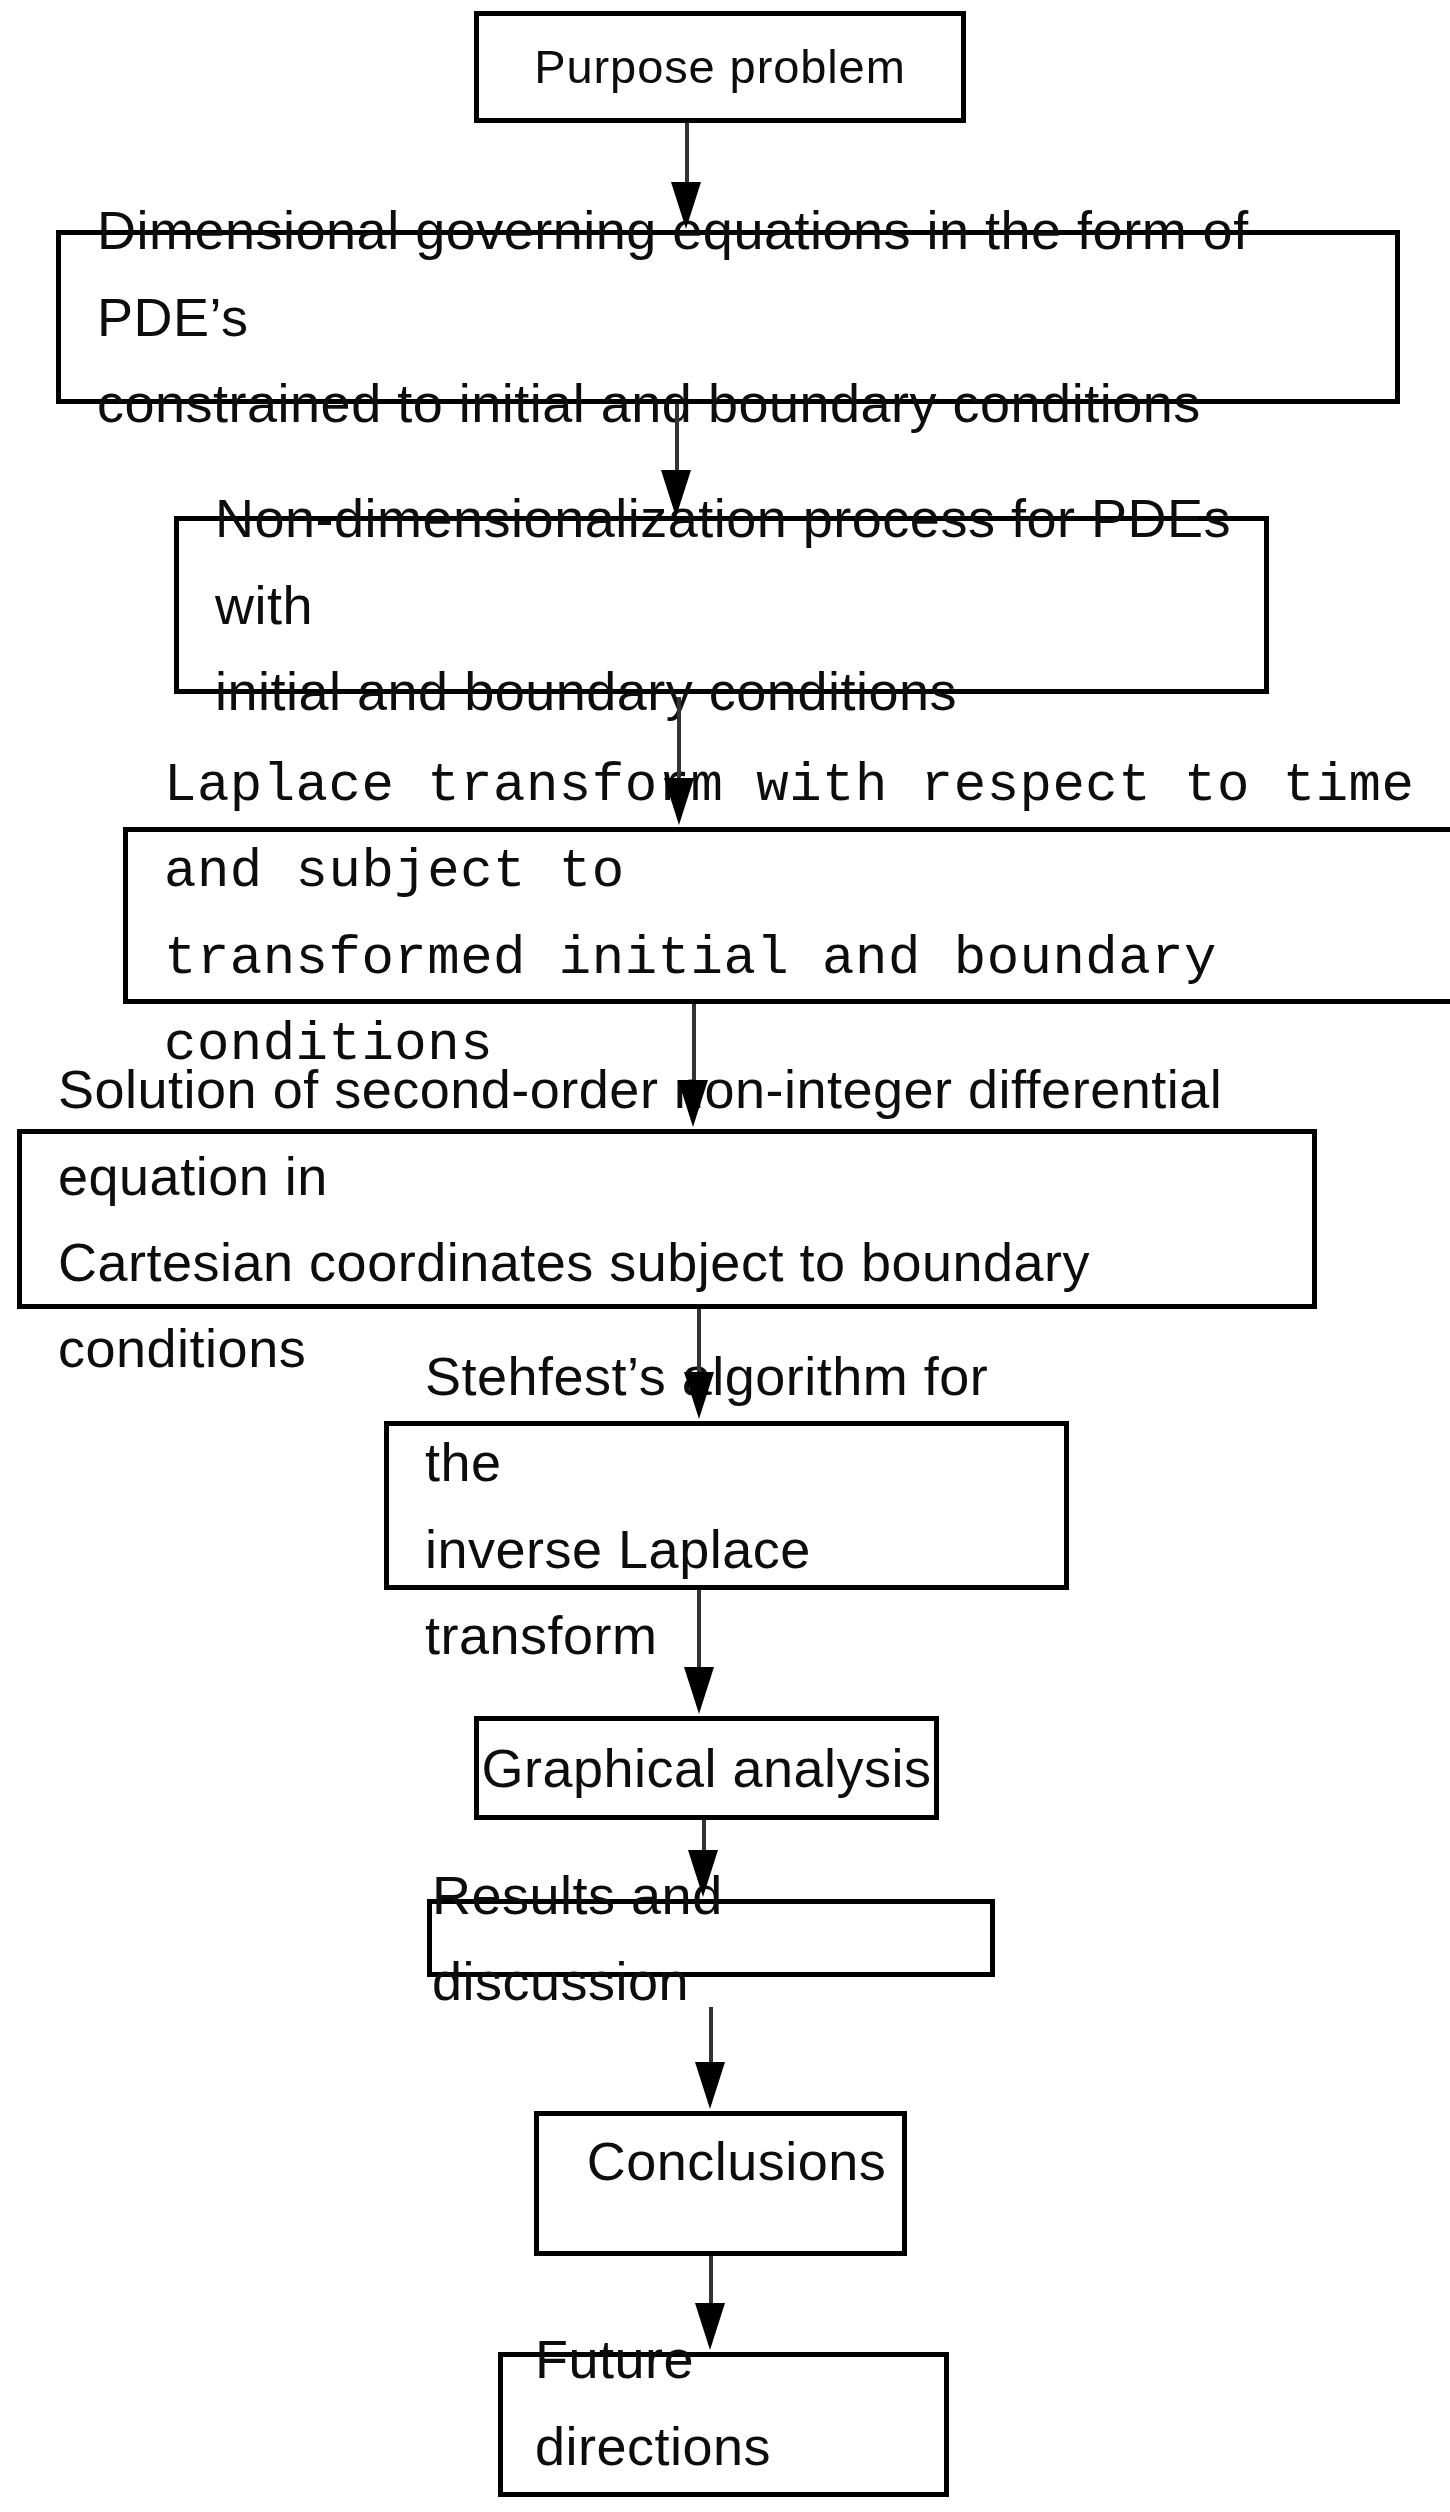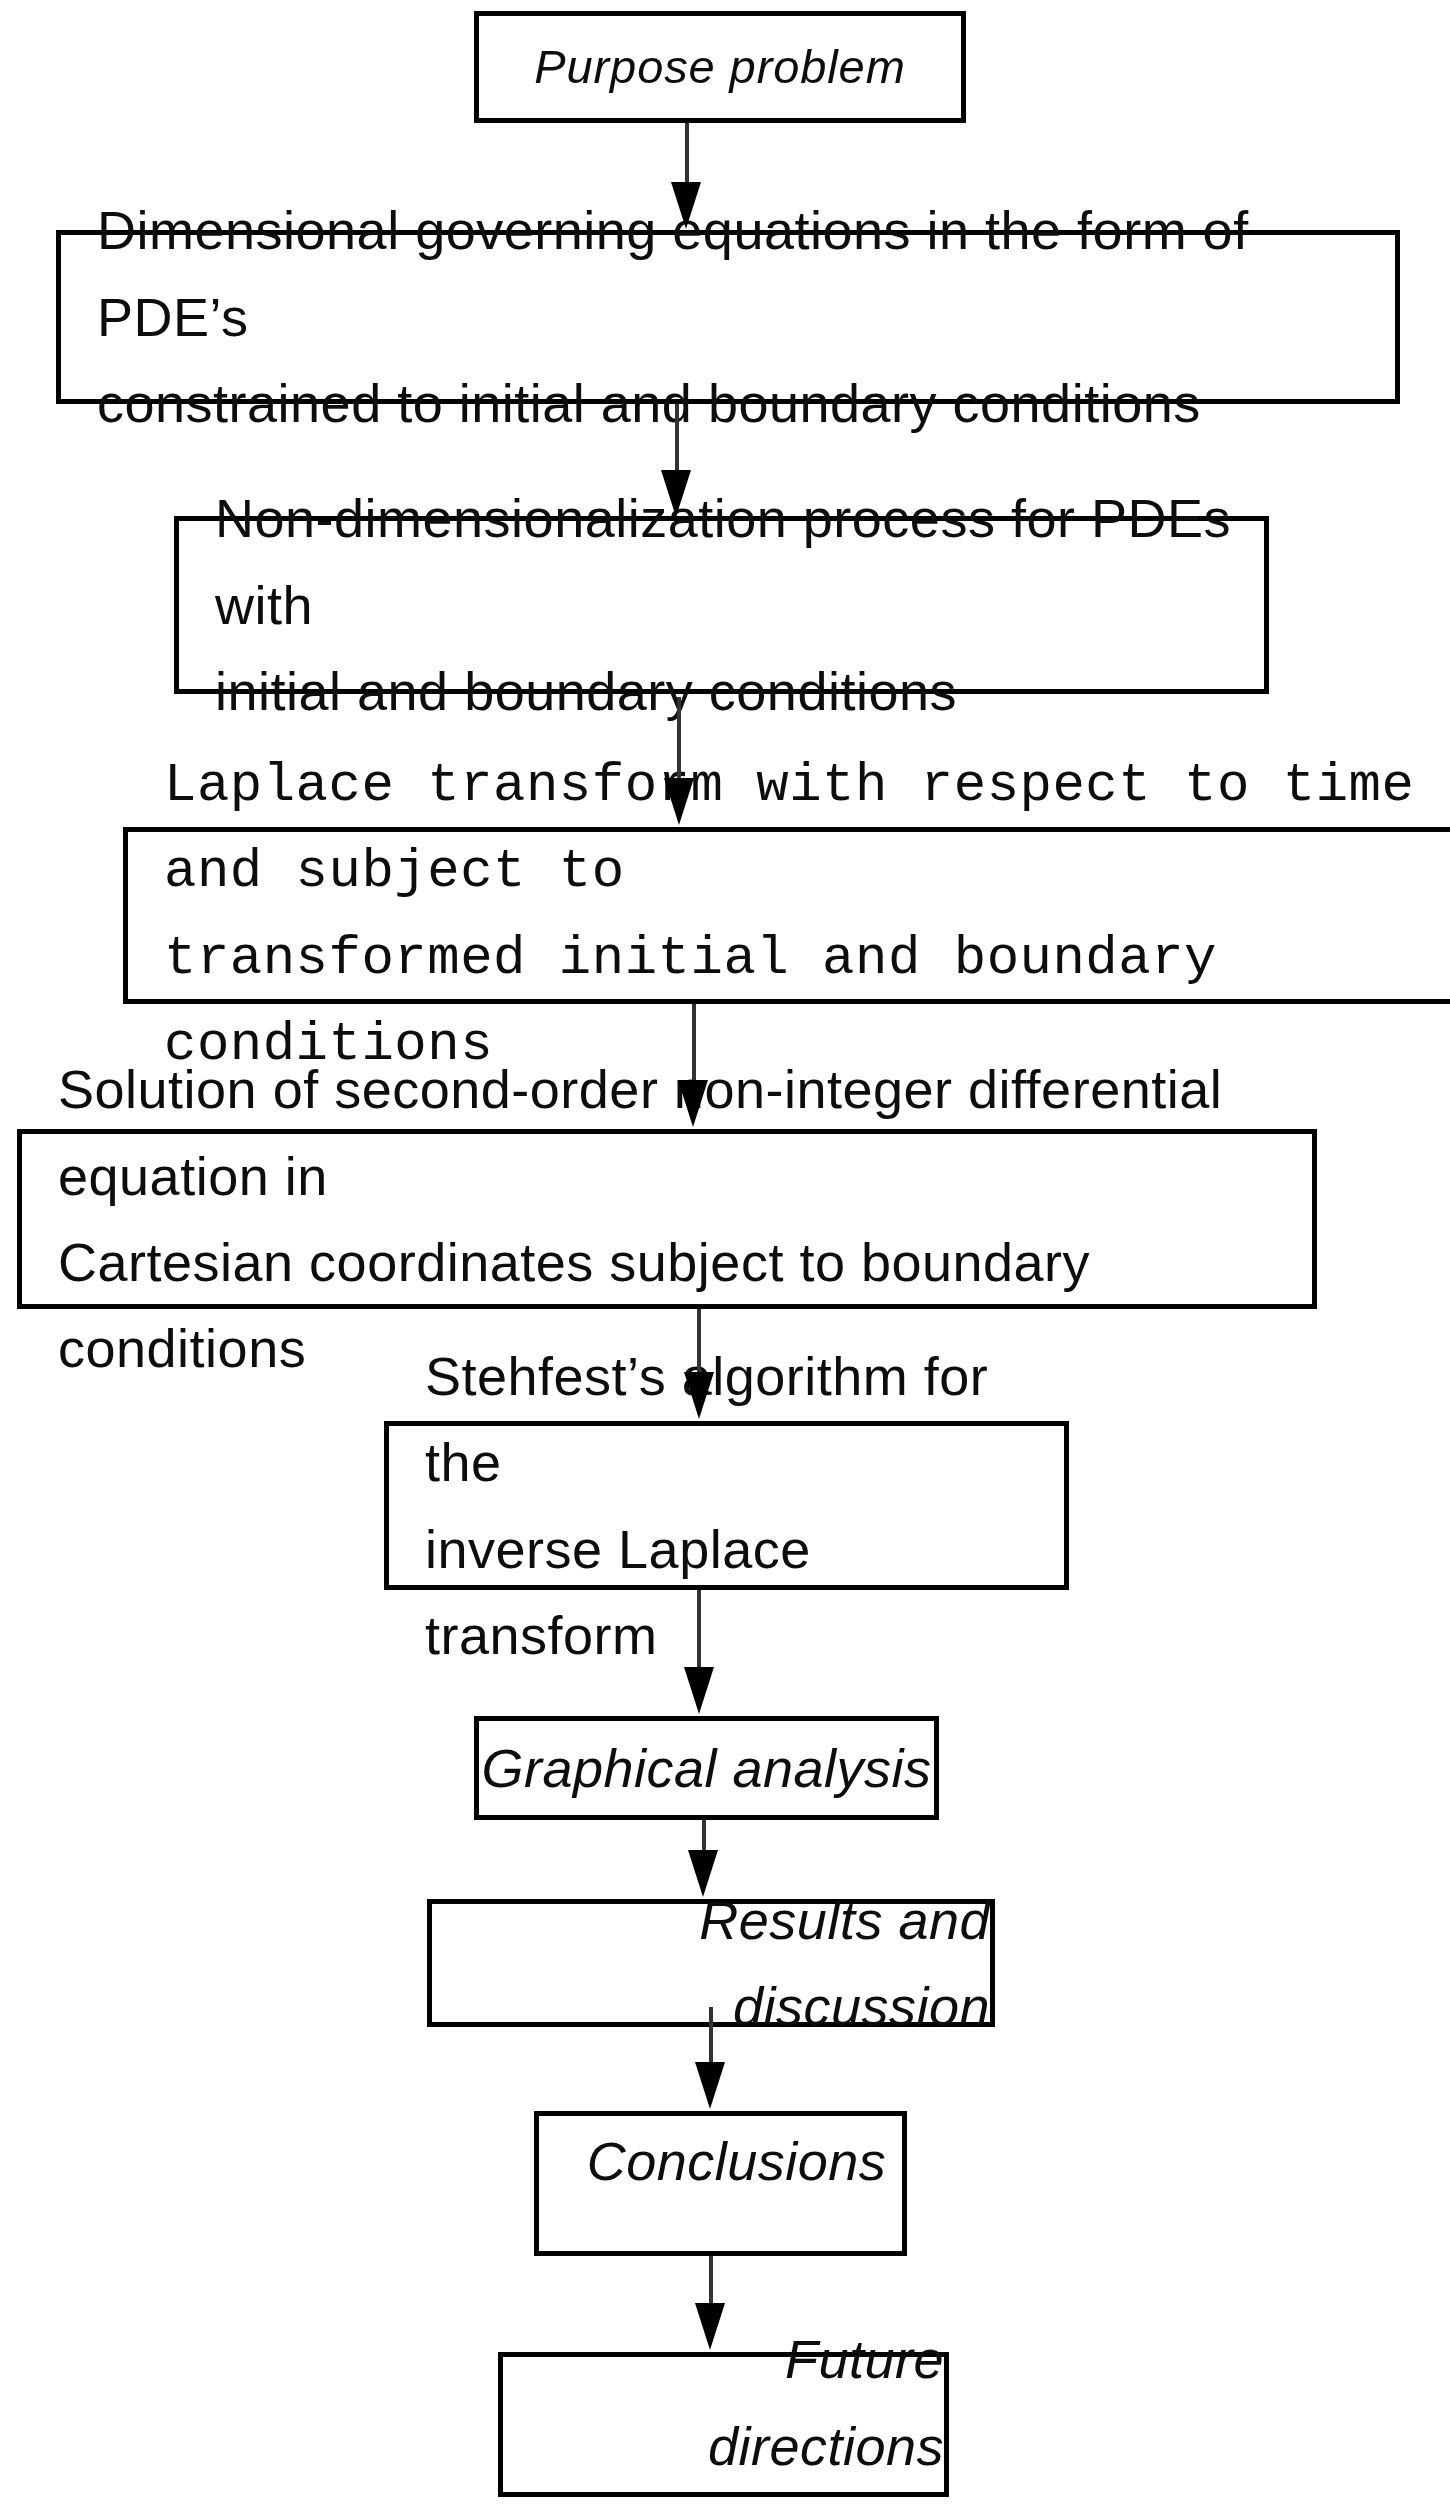--- a/index.html
+++ b/index.html
@@ -35,22 +35,21 @@
   }
   .node .node-label {
     white-space: pre-line;
   }
   .node.align-left {
     justify-content: flex-start;
     padding-left: 36px;
     padding-right: 9px;
   }
   .node.align-center {
-    text-align: right;
-    font-style: italic;
+    text-align: left;
   }
   .node.lift {
     padding-bottom: 44px;
     padding-left: 32px;
   }
   .node[data-node-id="purpose"] {
     font-size: 47px;
     letter-spacing: 0.9px;
   }
   .arrow {
@@ -93,21 +92,21 @@
     <div class="node-label">Solution of second-order non-integer differential equation in
 Cartesian coordinates subject to boundary conditions</div>
   </div>
     <div class="node align-left" data-node-id="stehfest" style="left: 384px; top: 1421px; width: 685px; height: 169px;">
     <div class="node-label">Stehfest’s algorithm for the
 inverse Laplace transform</div>
   </div>
     <div class="node align-center" data-node-id="graphical" style="left: 474px; top: 1716px; width: 465px; height: 104px;">
     <div class="node-label">Graphical analysis</div>
   </div>
-    <div class="node align-center" data-node-id="results" style="left: 427px; top: 1899px; width: 568px; height: 128px;">
+    <div class="node align-center" data-node-id="results" style="left: 427px; top: 1899px; width: 568px; height: 78px;">
     <div class="node-label">Results and discussion</div>
   </div>
     <div class="node align-center lift" data-node-id="conclusions" style="left: 534px; top: 2111px; width: 373px; height: 145px;">
     <div class="node-label">Conclusions</div>
   </div>
     <div class="node align-center lift" data-node-id="future" style="left: 498px; top: 2352px; width: 451px; height: 145px;">
     <div class="node-label">Future directions</div>
   </div>
     <div class="arrow">
     <div class="arrow-line" style="left: 685px; top: 123px; height: 66px;"></div>

